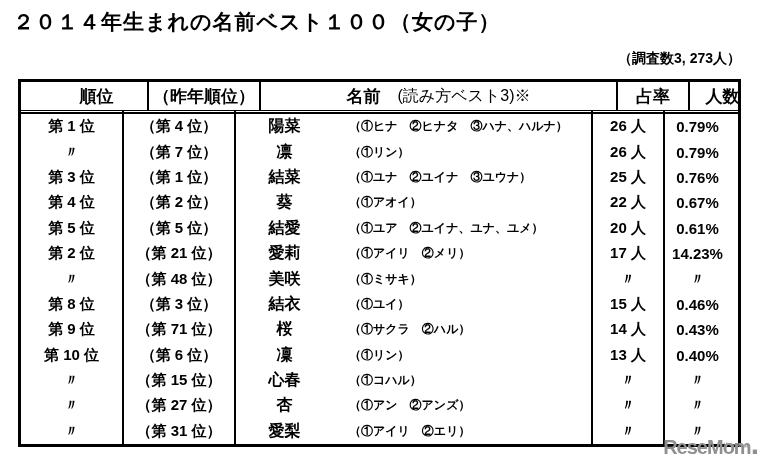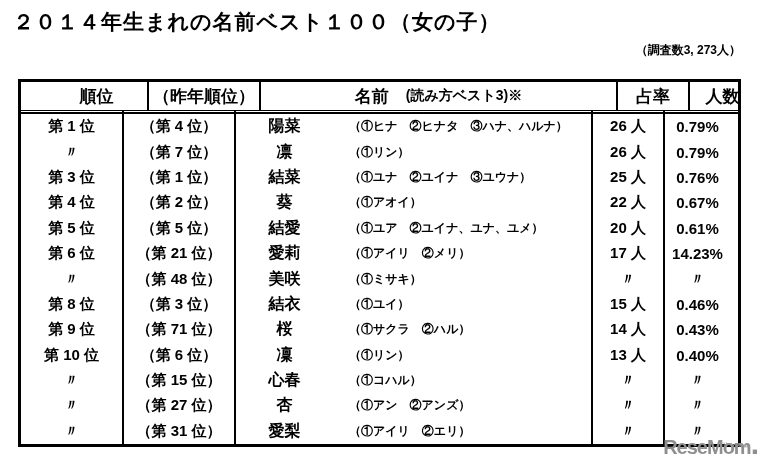--- a/index.html
+++ b/index.html
@@ -6,38 +6,38 @@
   body{
     width:757px;height:464px;position:relative;overflow:hidden;
     font-family:"Liberation Sans",sans-serif;color:#000;
     -webkit-font-smoothing:antialiased;
   }
   .title{
     position:absolute;left:13px;top:8px;
     font-size:21px;font-weight:600;letter-spacing:1px;white-space:nowrap;text-align:center;
   }
   .survey{
-    position:absolute;right:16px;top:42px;
-    font-size:12px;font-weight:600;white-space:nowrap;
+    position:absolute;right:16px;top:50px;
+    font-size:14px;font-weight:600;white-space:nowrap;
   }
   .table{
     position:absolute;left:18px;top:79px;width:723px;height:368px;
     border:3px solid #000;box-sizing:border-box;background:#fff;
     display:flex;flex-direction:column;
   }
   .grid{display:grid;grid-template-columns:103px 112px 357px 72px 65px;}
   .cell{
     border-right:2px solid #000;box-sizing:border-box;
     display:flex;align-items:center;justify-content:center;
     white-space:nowrap;overflow:visible;
   }
   .cell:last-child{border-right:none;}
   .thead{height:28px;flex:0 0 auto;padding-left:25px;}
   .thead .cell{font-size:17px;font-weight:600;}
-  .head-sub{font-size:14px;font-weight:700;margin-left:17px;}
+  .head-sub{font-size:16px;font-weight:400;margin-left:17px;}
   .divider{flex:0 0 auto;height:1px;border-top:1px solid #000;border-bottom:2px solid #000;}
   .divider .cell{height:1px;}
   .tbody{flex:1 1 auto;display:flex;flex-direction:column;}
   .row{flex:1 1 auto;}
   .row .cell{font-size:15px;font-weight:600;}
   .cell.c3{justify-content:flex-start;gap:16px;}
   .name{display:inline-block;width:97px;text-align:center;font-size:16px;font-weight:700;}
   .reading{font-size:12px;font-weight:600;letter-spacing:0px;}
   .watermark{
     position:absolute;right:-2px;bottom:0px;height:40px;
@@ -119,21 +119,21 @@
       <div class="cell c1">第 5 位</div>
       <div class="cell c2">（第 5 位）</div>
       <div class="cell c3">
           <span class="name">結愛</span>
           <span class="reading">（①ユア　②ユイナ、ユナ、ユメ）</span>
         </div>
       <div class="cell c4">20 人</div>
       <div class="cell c5">0.61%</div>
     </div>
       <div class="row grid">
-      <div class="cell c1">第 6 位</div>
+      <div class="cell c1">第 2 位</div>
       <div class="cell c2">（第 21 位）</div>
       <div class="cell c3">
           <span class="name">愛莉</span>
           <span class="reading">（①アイリ　②メリ）</span>
         </div>
       <div class="cell c4">17 人</div>
       <div class="cell c5">14.23%</div>
     </div>
       <div class="row grid">
       <div class="cell c1">〃</div>

